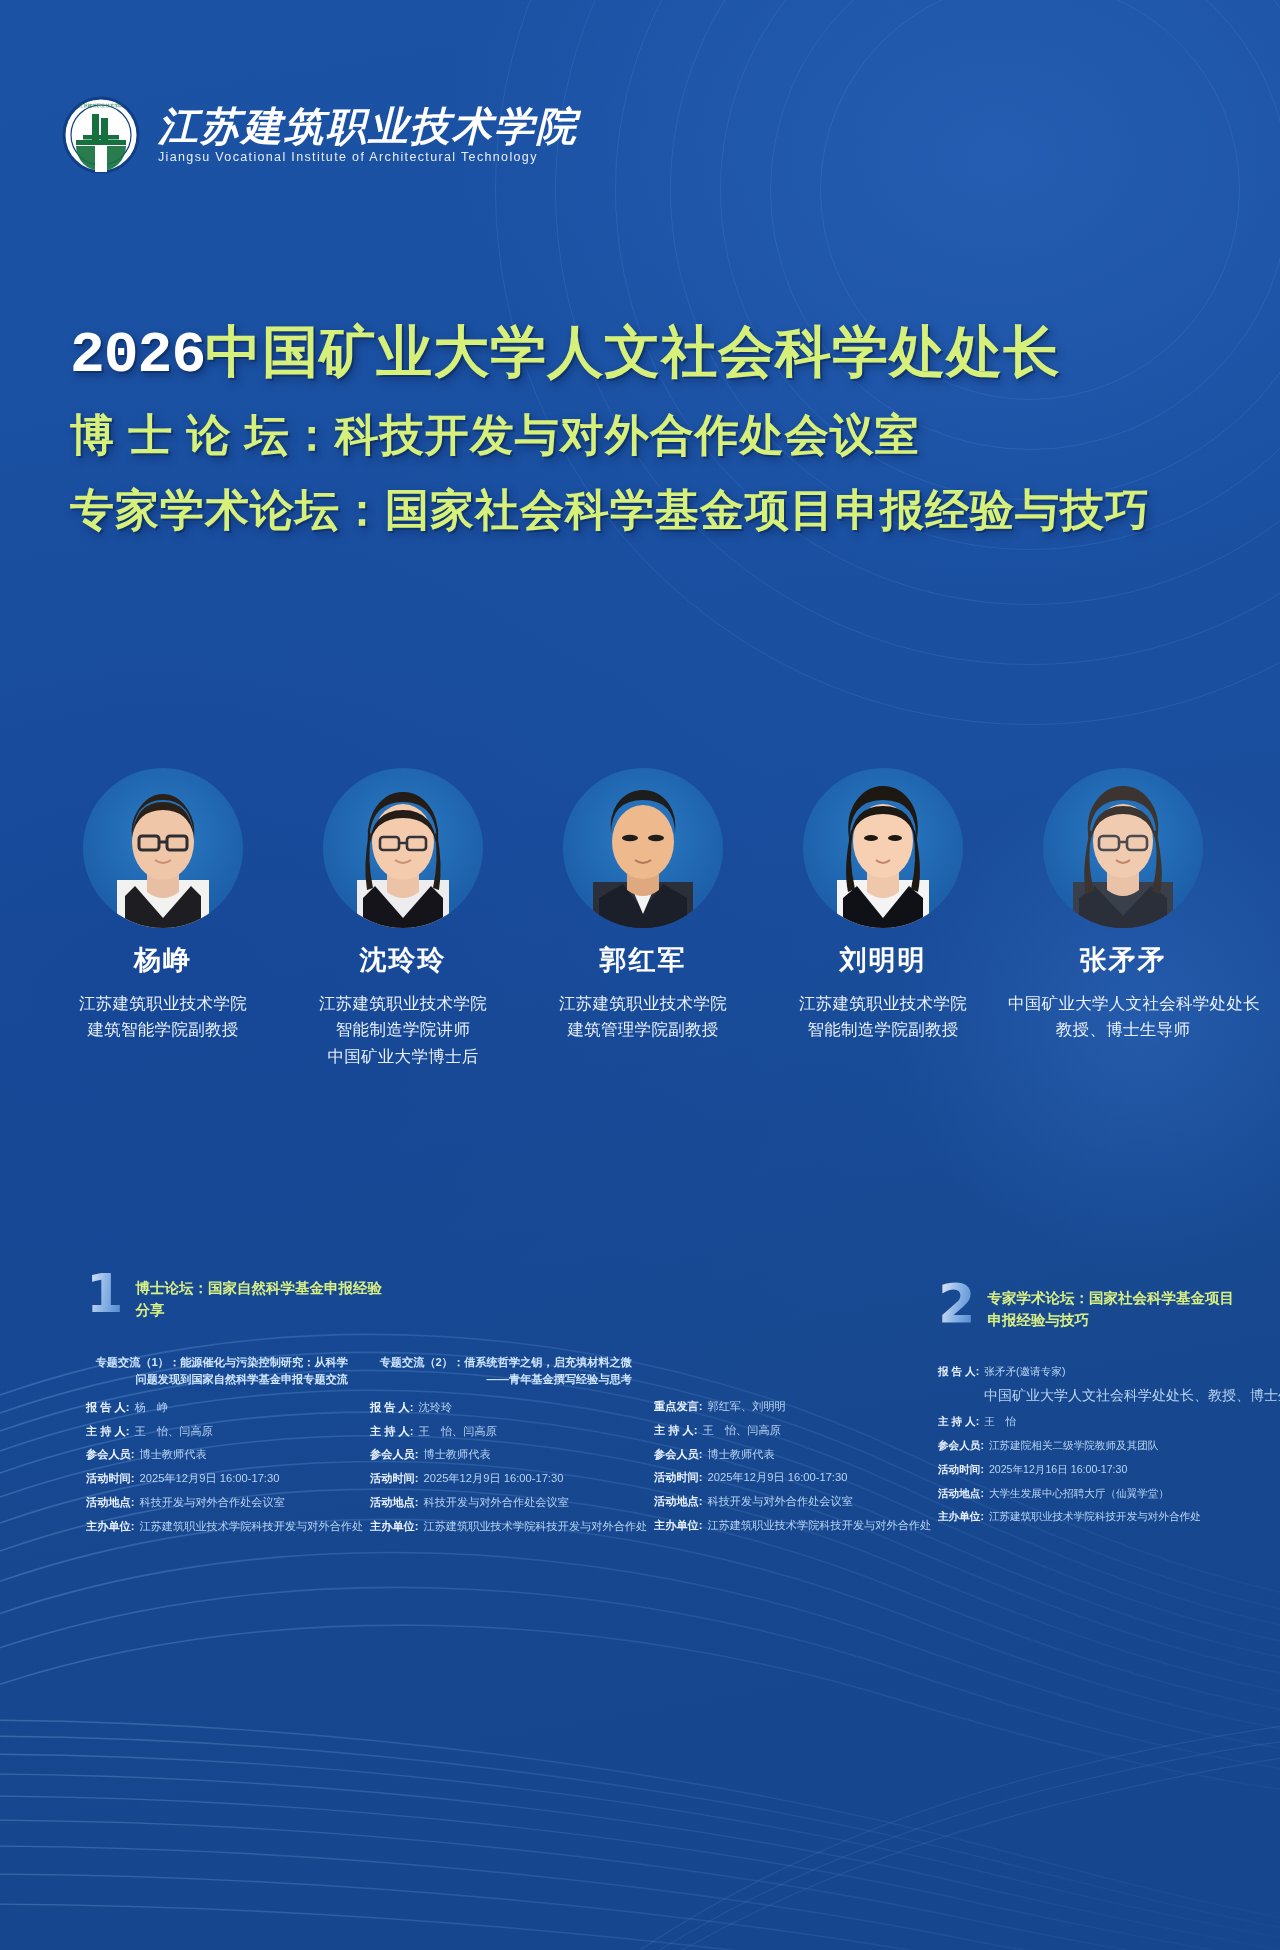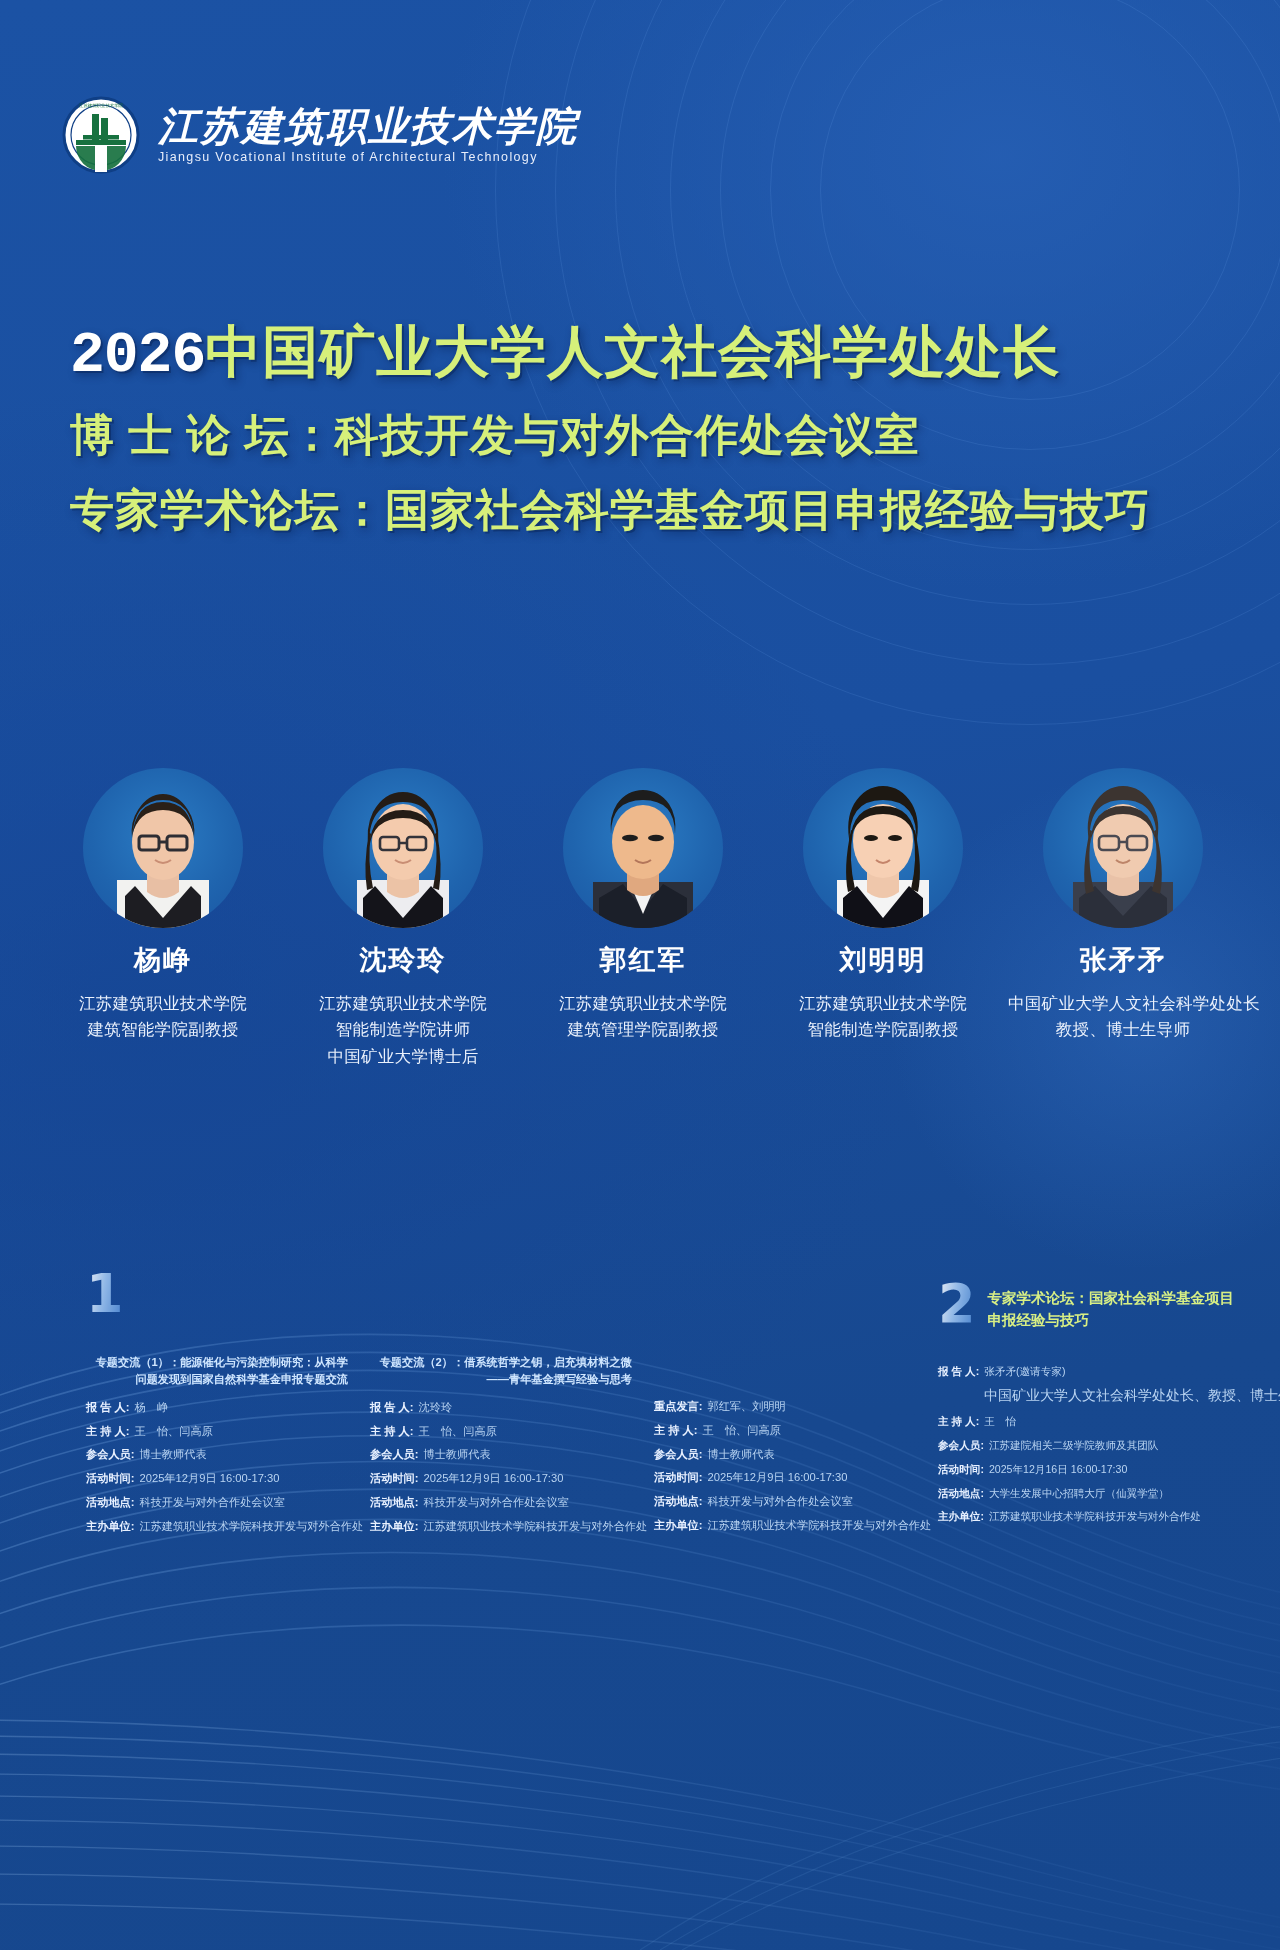--- a/index.html
+++ b/index.html
@@ -448,20 +448,21 @@
         <div>教授、博士生导师</div>
       </div>
     </div>
 
   </div>
 
   <div class="program">
 
     <div class="sec-head sec1">
       <div class="big-num">1</div>
+      <div class="sec-title">博士论坛：国家自然科学基金申报经验分享</div>
     </div>
 
     <div class="cols">
 
       <div class="col">
         <div class="col-topic">专题交流（1）：能源催化与污染控制研究：从科学问题发现到国家自然科学基金申报专题交流</div>
         <div class="row">
             <span class="lbl">报 告 人:</span>
             <span class="val">杨　峥</span>
           </div>

